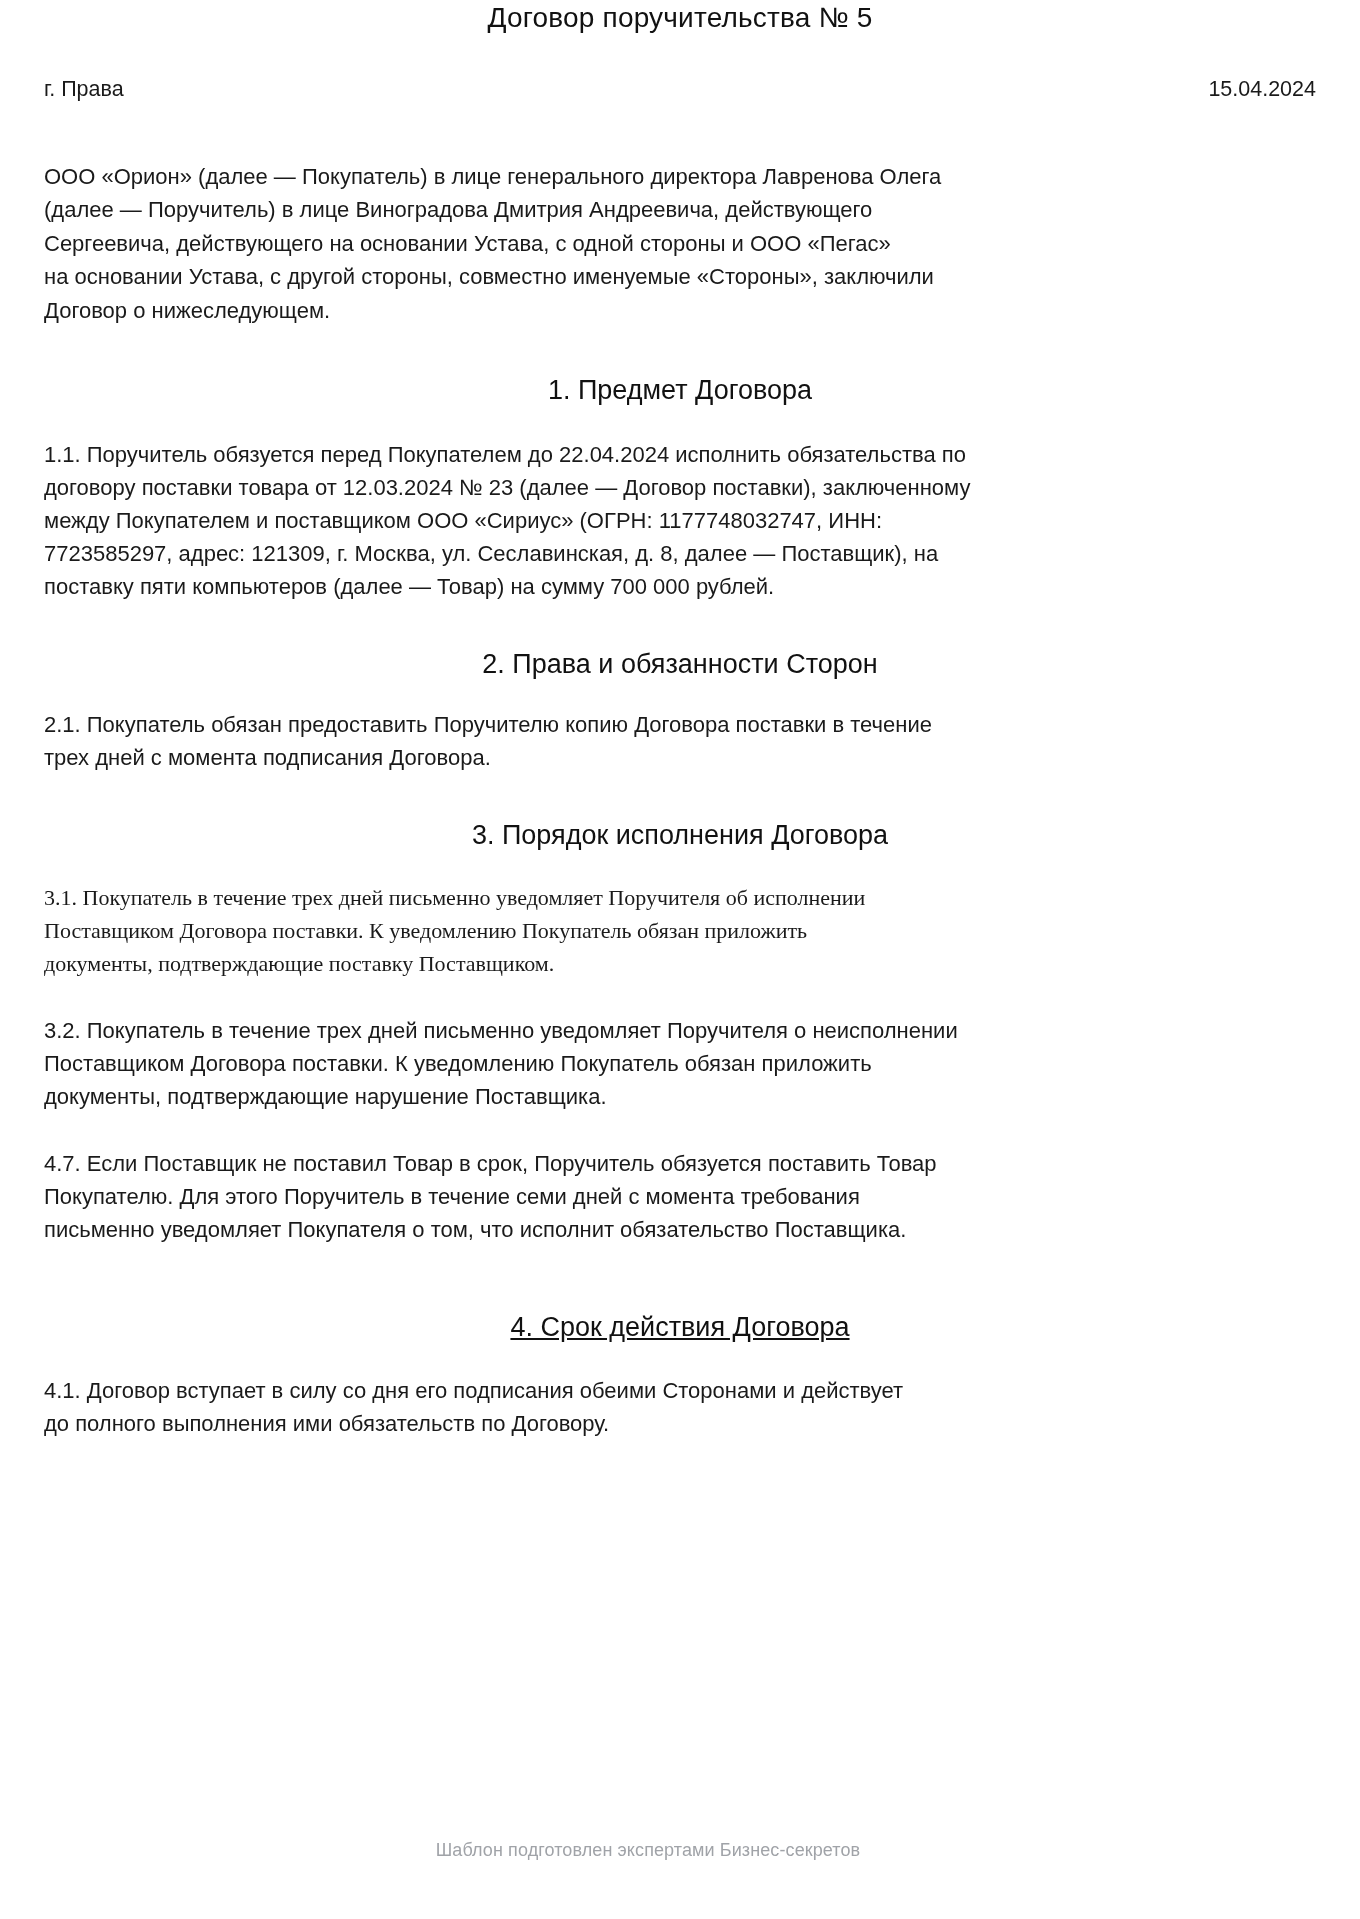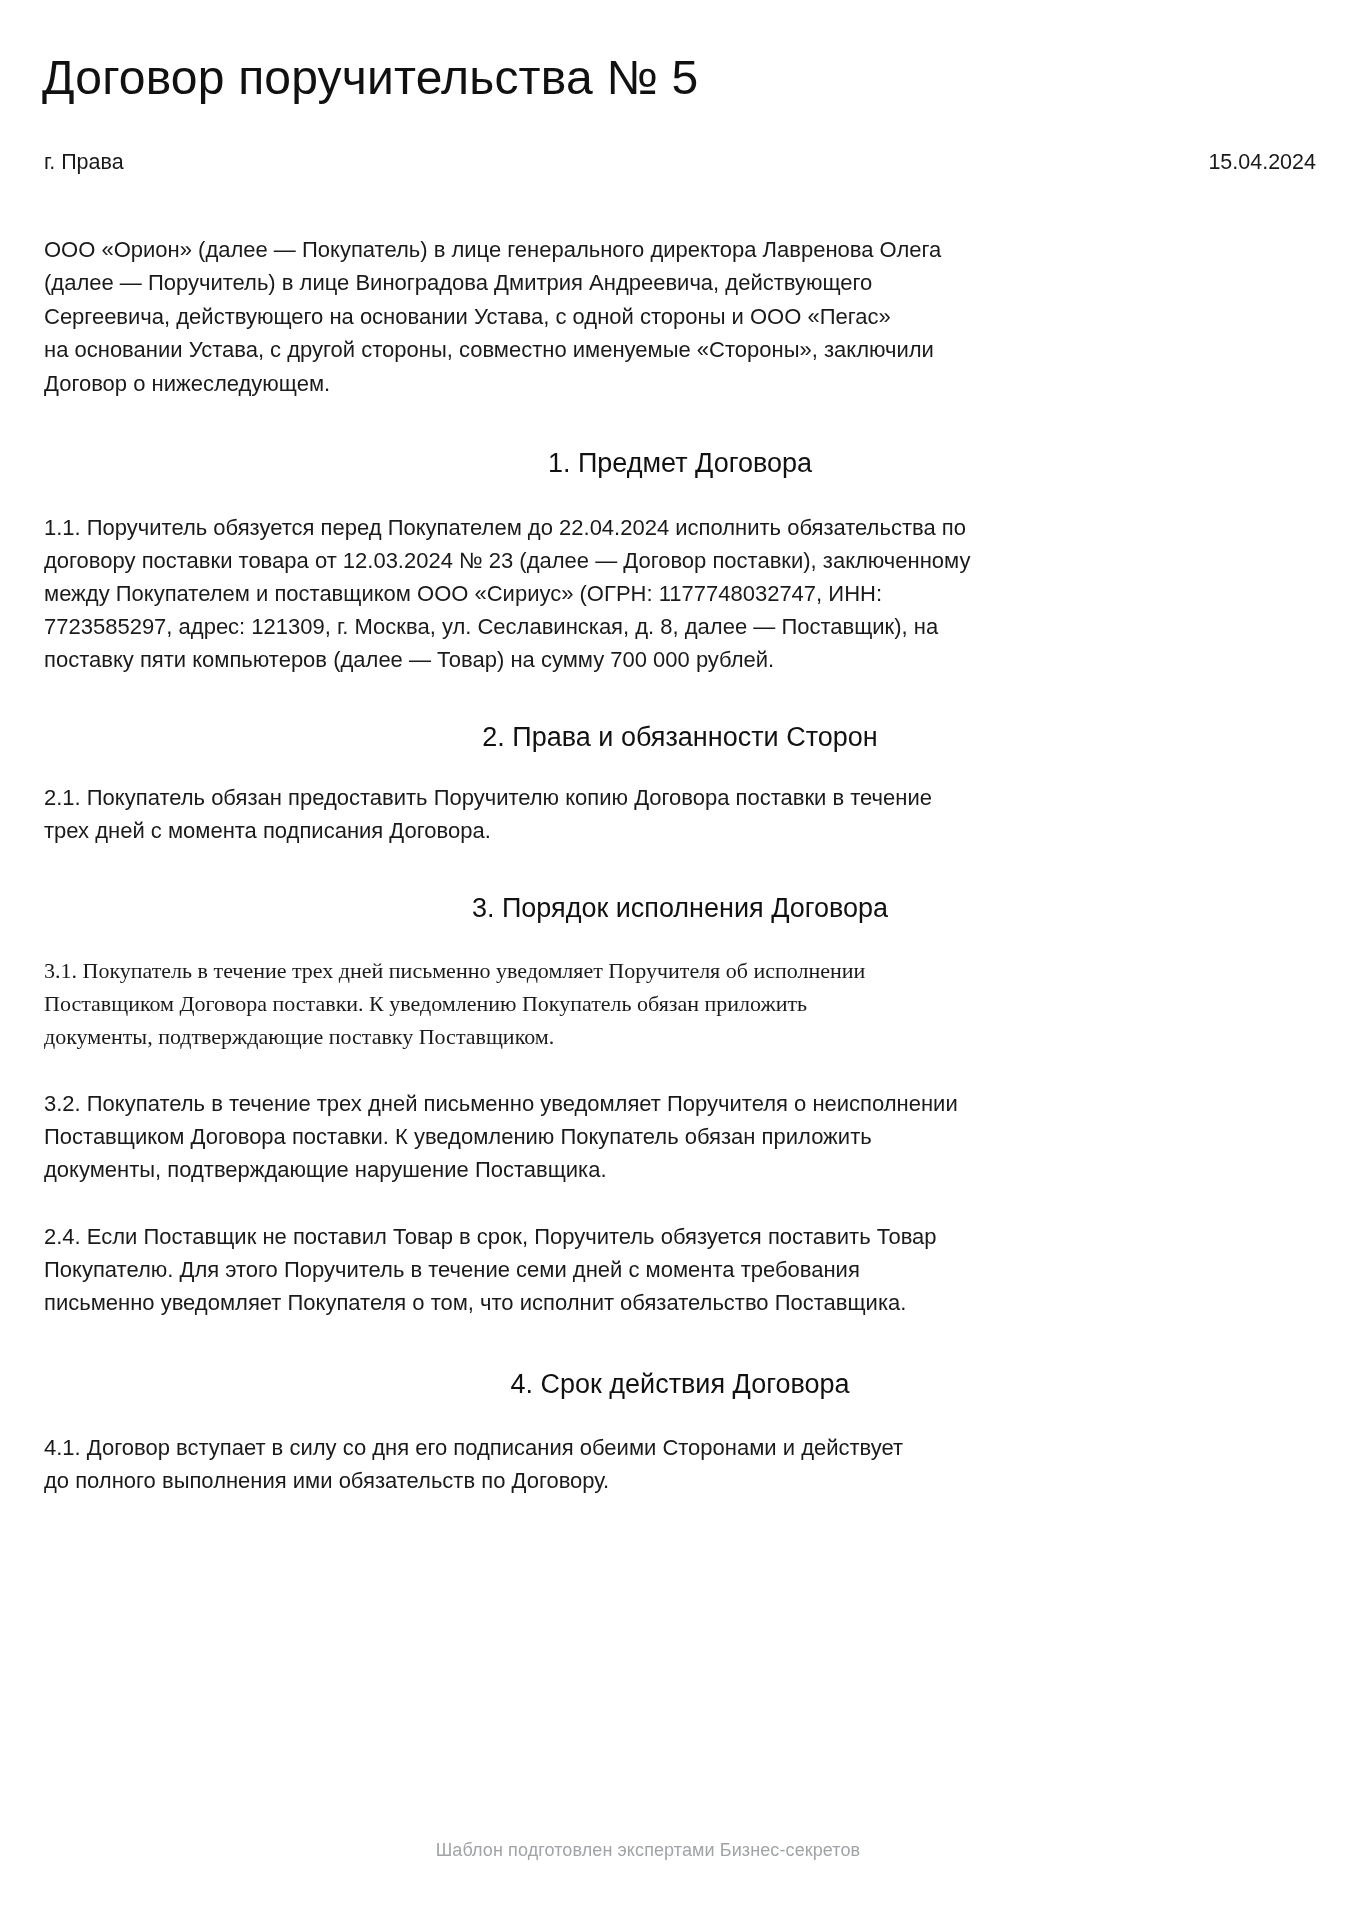--- a/index.html
+++ b/index.html
@@ -15,27 +15,26 @@
     position: relative;
     width: 1360px;
     height: 1919px;
     margin: 0 auto;
     background: #ffffff;
     box-sizing: border-box;
     padding: 0 42px;
     overflow: hidden;
   }
   .doc-title {
-    text-align: left;
-    font-size: 48px;
+    text-align: center;
+    font-size: 28px;
     font-weight: 400;
     letter-spacing: 0.2px;
     color: #111111;
     margin: 0;
-    padding-top: 48px;
     line-height: 1.25;
   }
   .meta-row {
     display: flex;
     justify-content: space-between;
     align-items: baseline;
     font-size: 21.5px;
     color: #1a1a1a;
     margin-top: 42px;
     padding: 0 2px;
@@ -55,21 +54,21 @@
     text-align: center;
     font-size: 27px;
     font-weight: 400;
     color: #111111;
     margin: 0;
     line-height: 1.3;
   }
   .h-sec1 { margin-top: 46px; }
   .h-sec2 { margin-top: 44px; }
   .h-sec3 { margin-top: 44px; }
-  .h-sec4 { margin-top: 48px; }
+  .h-sec4 { margin-top: 64px; text-decoration: underline; }
 
   .para {
     font-size: 22px;
     line-height: 1.5;
     color: #1a1a1a;
     padding: 0 2px;
   }
   .para .ln { display: block; white-space: nowrap; }
 
   .p-11 { margin-top: 30px; }
@@ -131,21 +130,21 @@
     <span class="ln">3.1. Покупатель в течение трех дней письменно уведомляет Поручителя об исполнении</span>
     <span class="ln">Поставщиком Договора поставки. К уведомлению Покупатель обязан приложить</span>
     <span class="ln">документы, подтверждающие поставку Поставщиком.</span>
   </div>
   <div class="para p-32">
     <span class="ln">3.2. Покупатель в течение трех дней письменно уведомляет Поручителя о неисполнении</span>
     <span class="ln">Поставщиком Договора поставки. К уведомлению Покупатель обязан приложить</span>
     <span class="ln">документы, подтверждающие нарушение Поставщика.</span>
   </div>
   <div class="para p-33">
-    <span class="ln">2.4. Если Поставщик не поставил Товар в срок, Поручитель обязуется поставить Товар</span>
+    <span class="ln">4.7. Если Поставщик не поставил Товар в срок, Поручитель обязуется поставить Товар</span>
     <span class="ln">Покупателю. Для этого Поручитель в течение семи дней с момента требования</span>
     <span class="ln">письменно уведомляет Покупателя о том, что исполнит обязательство Поставщика.</span>
   </div>
 
   <h2 class="section-heading h-sec4">4. Срок действия Договора</h2>
   <div class="para p-41">
     <span class="ln">4.1. Договор вступает в силу со дня его подписания обеими Сторонами и действует</span>
     <span class="ln">до полного выполнения ими обязательств по Договору.</span>
   </div>
 

